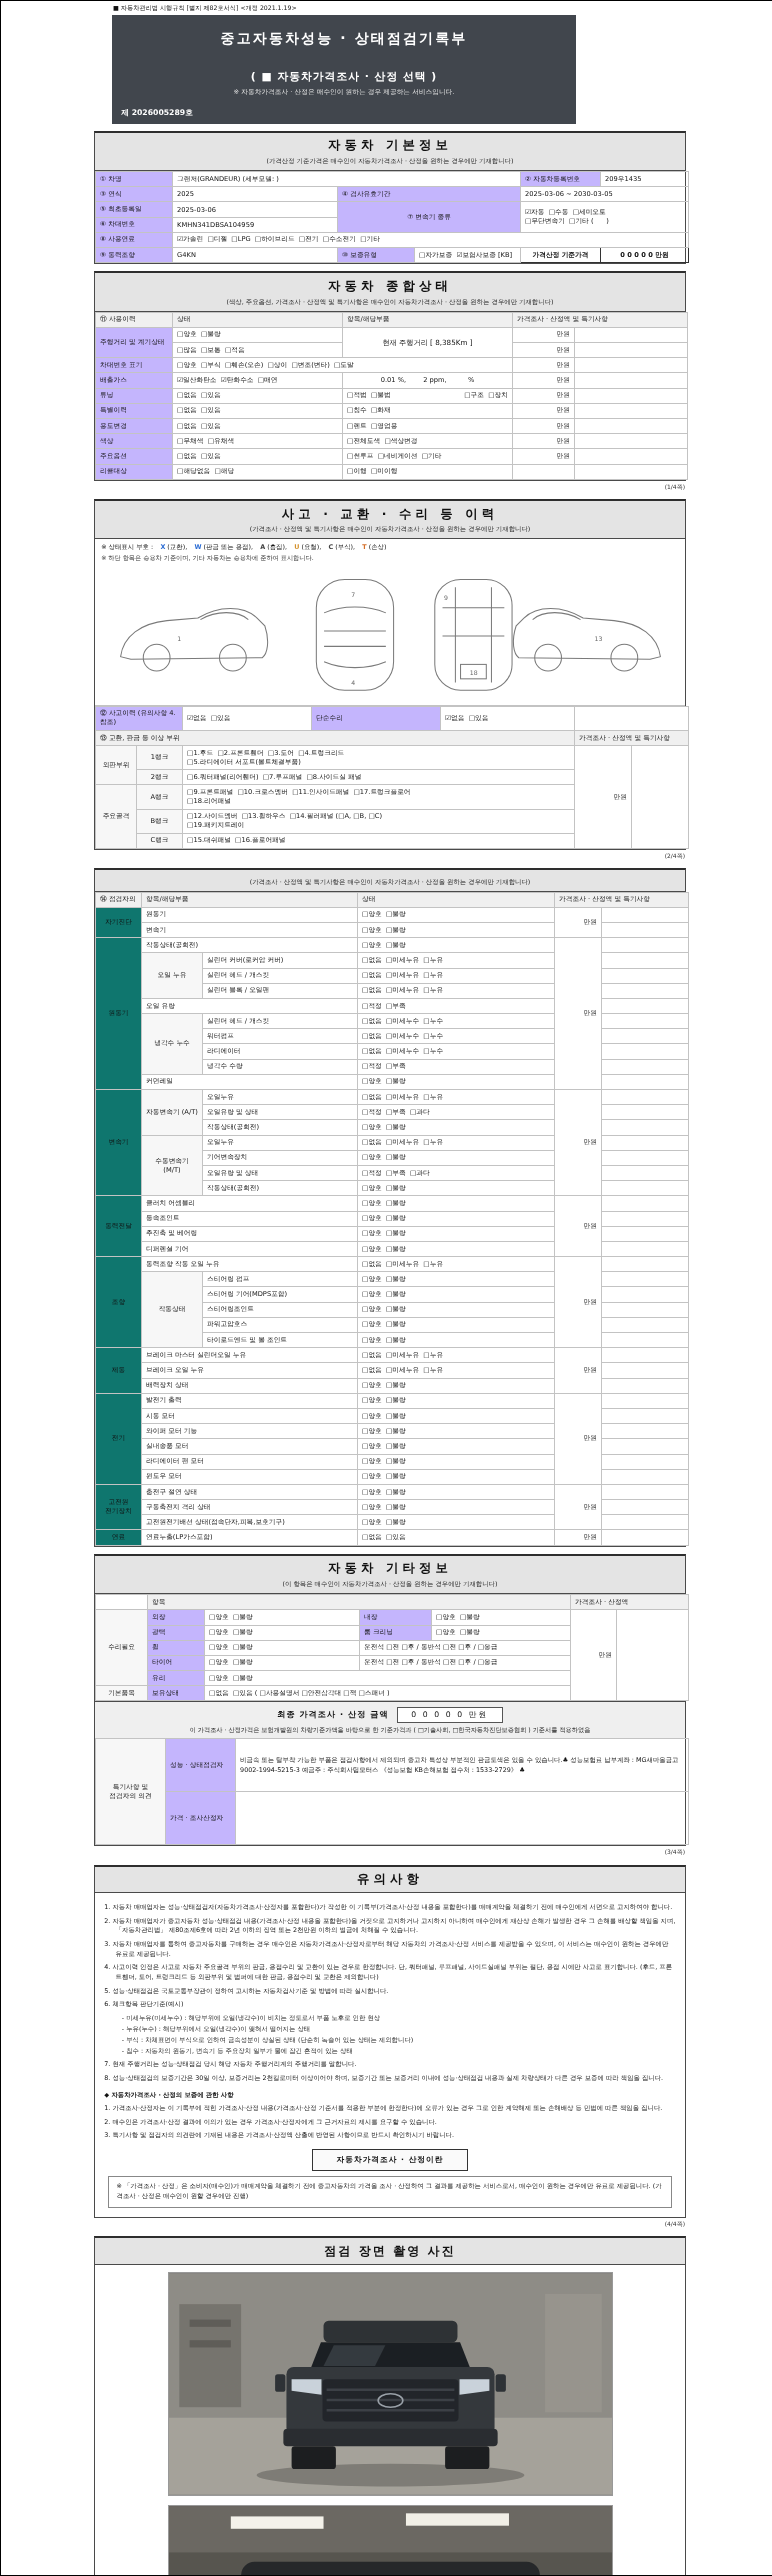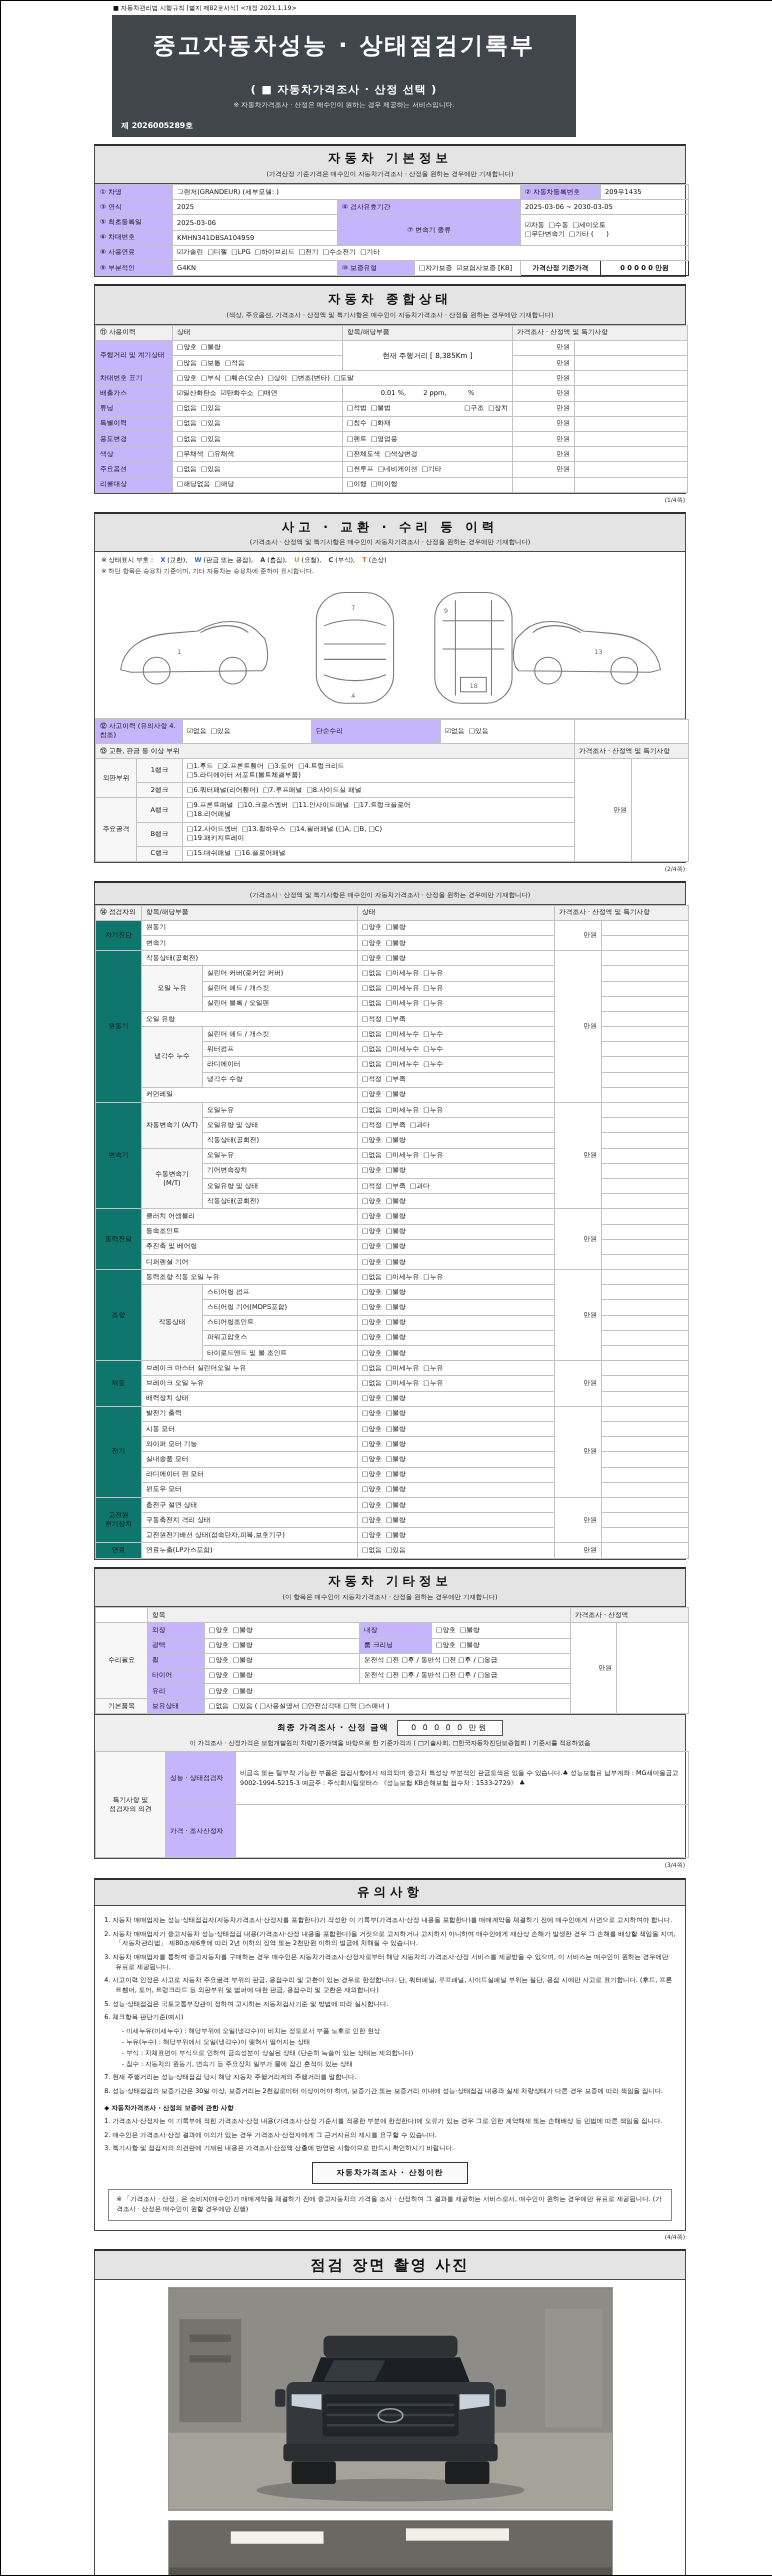--- a/index.html
+++ b/index.html
@@ -1,21 +1,21 @@
 <!DOCTYPE html>
 <html style="font-size:8.2px"><head>
 <meta charset="utf-8">
 <style>
   html,body{margin:0;padding:0;background:#101214;}
   body{font-family:"DejaVu Sans","Liberation Sans",sans-serif;color:#111;}
   .page{width:773px;height:2576px;margin:0 auto;background:#ffffff;border:1.5px solid #000;box-sizing:border-box;position:relative;overflow:hidden;}
   .hdrwrap{width:464px;margin:2.1px 0 0 111px;}
   .form-ref{font-size:6.2px;color:#111;padding:1px 0 1.5px 1px;}
   .title-band{background:#41464d;color:#fff;text-align:center;padding:15.5px 0 4.1px 0;}
-  .t1{font-size:23px;font-weight:bold;letter-spacing:2.1px;}
+  .t1{font-size:14px;font-weight:bold;letter-spacing:2.1px;}
   .t2{font-size:10.8px;font-weight:bold;margin-top:22px;letter-spacing:1px;}
   .t3{font-size:6.7px;color:#e3e3e3;margin-top:4.1px;}
   .doc-no{text-align:left;font-size:7.7px;font-weight:bold;color:#fff;margin:11.3px 0 1px 9.3px;}
   .content{width:592px;margin-left:93px;}
   .sec{border:1px solid #4a4a4a;border-top:2.1px solid #2e2e2e;margin-top:7.2px;background:#fff;}
   .sec-head{background:#e4e4e4;text-align:center;padding:4.6px 0 4.1px 0;border-bottom:1px solid #4a4a4a;}
   .sec-title{font-size:12.4px;font-weight:bold;letter-spacing:4.1px;}
   .sec-note{font-size:6.4px;margin-top:2.6px;color:#222;}
   table{width:100%;border-collapse:collapse;table-layout:fixed;}
   td,th{border:0.5px solid #c3c3c3;font-size:6.7px;padding:2.6px 4.1px;vertical-align:middle;word-break:keep-all;}
@@ -107,21 +107,21 @@
         </tr>
         <tr>
           <td class="lbl">⑥ 차대번호</td>
           <td>KMHN341DBSA104959</td>
         </tr>
         <tr>
           <td class="lbl">⑧ 사용연료</td>
           <td colspan="5" class="pre">☑가솔린  □디젤  □LPG  □하이브리드  □전기  □수소전기  □기타</td>
         </tr>
         <tr>
-          <td class="lbl">⑨ 부분적인</td>
+          <td class="lbl">⑨ 동력조향</td>
           <td>G4KN</td>
           <td class="lbl">⑩ 보증유형</td>
           <td class="pre">□자가보증  ☑보험사보증 [KB]</td>
           <td class="boldbox ctr">가격산정 기준가격</td>
           <td class="boldbox ctr">0 0 0 0 0 만원</td>
         </tr>
       </tbody>
         </table>
     </div>
 
@@ -719,21 +719,21 @@
         <div class="whatis-wrap">
           <div class="whatis-label">자동차가격조사 · 산정이란</div>
           <div class="whatis-text">※ 「가격조사 · 산정」은 소비자(매수인)가 매매계약을 체결하기 전에 중고자동차의 가격을 조사 · 산정하여 그 결과를 제공하는 서비스로서, 매수인이 원하는 경우에만 유료로 제공됩니다. (가격조사 · 산정은 매수인이 원할 경우에만 진행)</div>
         </div>
       </div>
     </div>
     <div class="pagemark">(4/4쪽)</div>
 
     <div class="sec">
       <div class="sec-head">
-        <div class="sec-title" style="font-size:15px;letter-spacing:2.1px;">점검 장면 촬영 사진</div>
+        <div class="sec-title" style="font-size:12px;letter-spacing:2.1px;">점검 장면 촬영 사진</div>
       </div>
       <div class="photo-wrap">
 
         <svg class="photo" width="443" height="222" viewBox="0 0 860 430">
           <rect x="0" y="0" width="860" height="280" fill="#8e8c86"></rect>
           <rect x="0" y="280" width="860" height="150" fill="#a5a29a"></rect>
           <rect x="20" y="60" width="120" height="200" fill="#76746e"></rect>
           <rect x="730" y="40" width="110" height="230" fill="#97948d"></rect>
           <rect x="40" y="90" width="80" height="14" fill="#5f5d58"></rect>
           <rect x="40" y="130" width="80" height="14" fill="#5f5d58"></rect>

